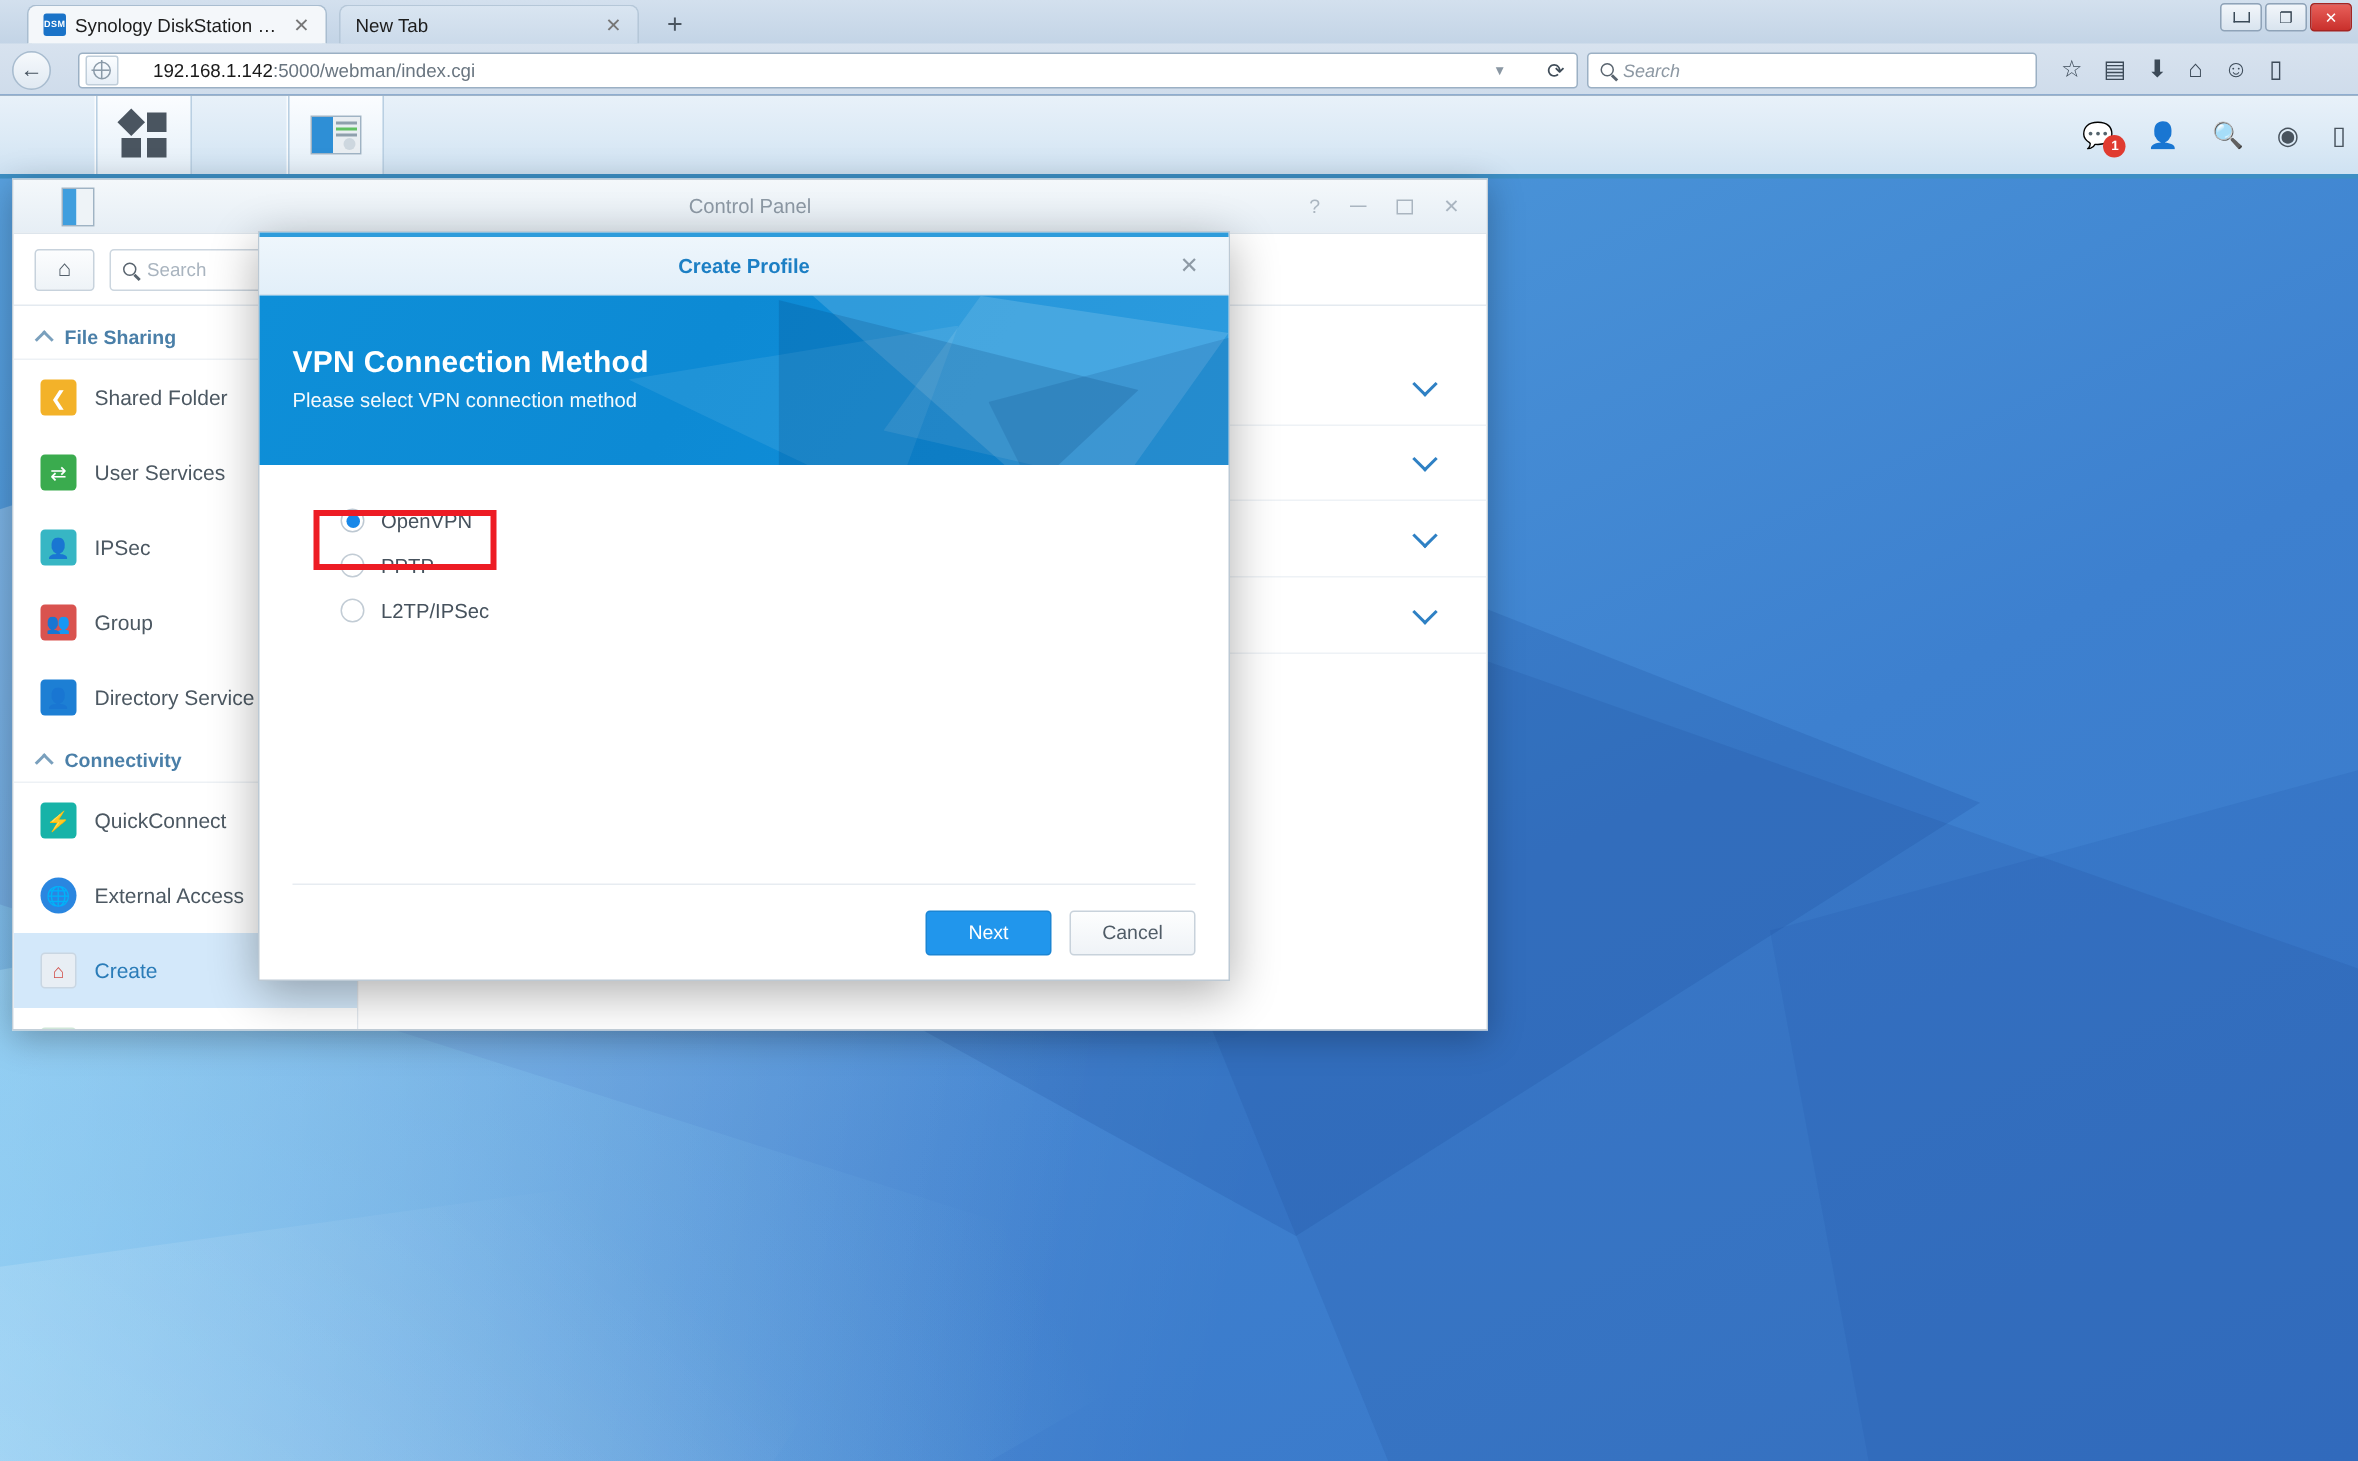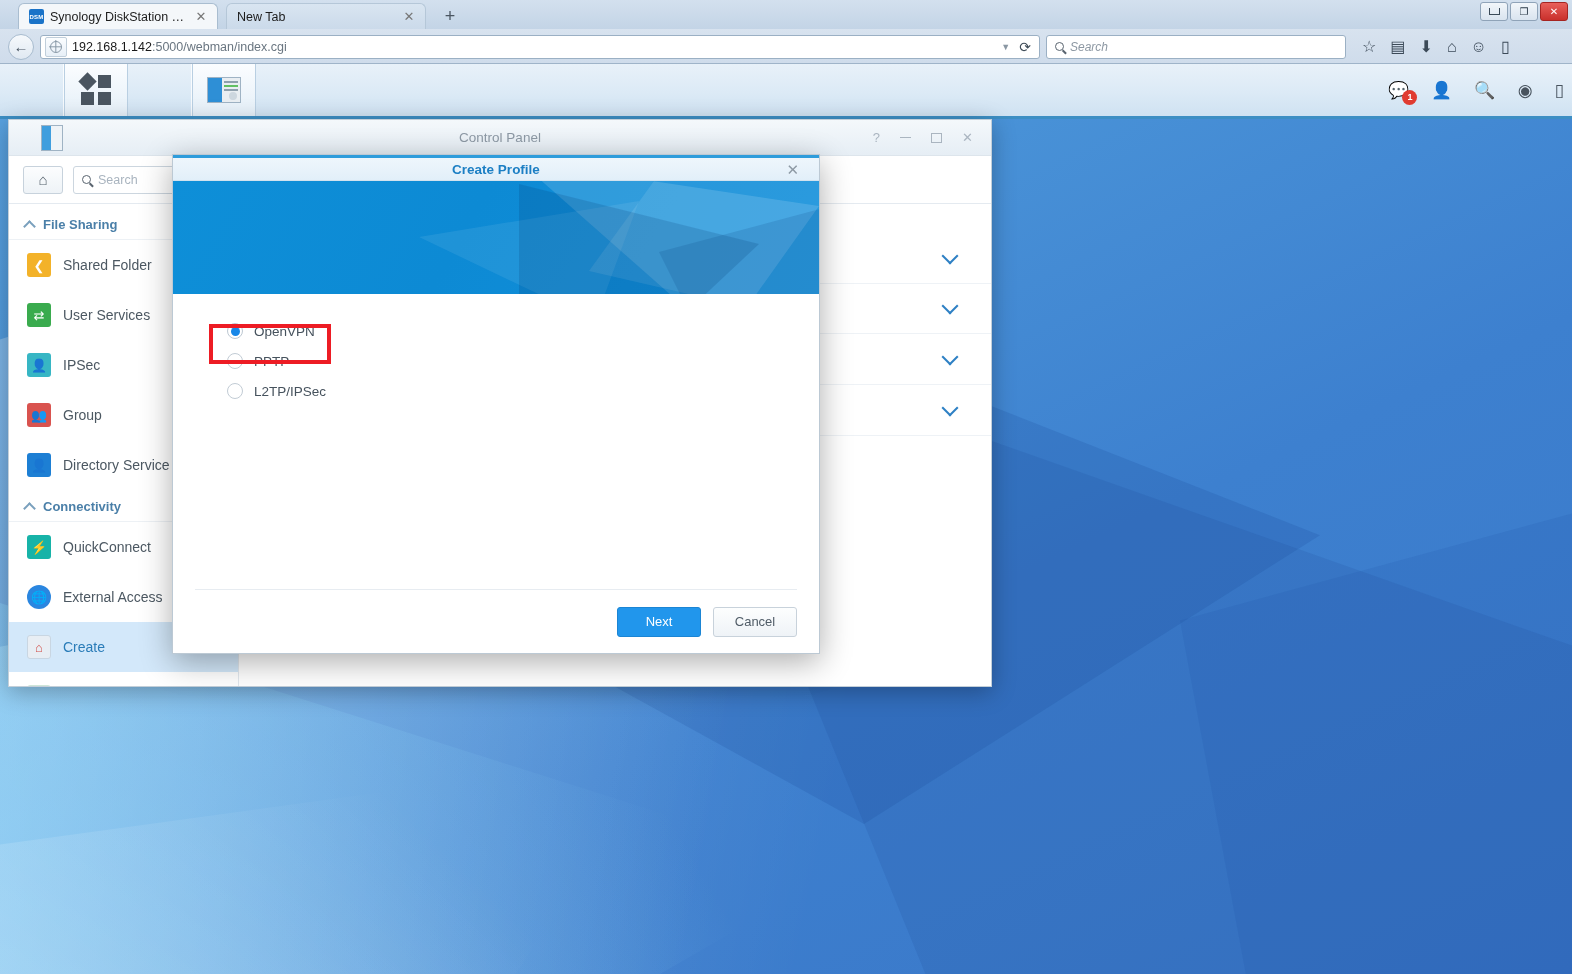--- a/index.html
+++ b/index.html
@@ -121,21 +121,21 @@
   #back-btn {
     width: 26px; height: 26px; border-radius: 13px;
     background: linear-gradient(#f6f9fc, #e0e9f2);
     border: 1px solid #a8bccf;
     display: flex; align-items: center; justify-content: center;
     color: #44515e; font-size: 15px; line-height: 1;
   }
   #urlbar {
     flex: 1; height: 24px; max-width: 1000px;
     background: #fff; border: 1px solid #9bb0c4; border-radius: 3px;
-    display: flex; align-items: center; padding: 0 4px; gap: 5px;
+    display: flex; align-items: center; padding: 0 4px; gap: 23px; margin-left: 12px;
   }
   #site-icon-box {
     width: 22px; height: 20px;
     background: linear-gradient(#fbfdff, #e7eff7);
     border: 1px solid #c0ceda; border-radius: 2px;
     display: flex; align-items: center; justify-content: center;
   }
   #globe-icon {
     width: 12px; height: 12px; border-radius: 6px;
     border: 1.6px solid #8a9aa8; position: relative;
@@ -315,21 +315,21 @@
 
   
   #dialog {
     position: absolute; left: 172px; top: 154px; width: 648px; height: 500px;
     background: #fff;
     border: 1px solid #bcc9d4;
     box-shadow: 0 8px 30px rgba(0,0,0,.32);
     z-index: 70; display: flex; flex-direction: column;
   }
   #dlg-titlebar {
-    height: 26px; position: relative;
+    height: 42px; position: relative;
     background: linear-gradient(#eef6fc, #e2eff9);
     border-top: 3px solid #2e9cdb;
     border-bottom: 1px solid #d2e2ee;
     display: flex; align-items: center; justify-content: center;
   }
   #dlg-title {
     position: absolute; left: 0; right: 0; text-align: center;
     font-size: 13.5px; font-weight: bold; color: #1c7fc4;
   }
   #dlg-close {
@@ -598,20 +598,24 @@
     <div id="dlg-title">Create Profile</div>
     <div id="dlg-close">✕</div>
   </div>
 
   <div id="dlg-banner">
     <div class="bn-poly bp1"></div>
     <div class="bn-poly bp2"></div>
     <div class="bn-poly bp4"></div>
     <div class="bn-poly bp3"></div>
     <div class="bn-poly bp5"></div>
+    <div id="bn-text">
+      <div id="bn-title">VPN Connection Method</div>
+      <div id="bn-sub">Please select VPN connection method</div>
+    </div>
   </div>
 
   <div id="dlg-content">
     <div class="radio-row">
       <span class="radio checked"></span>
       <span class="radio-label">OpenVPN</span>
     </div>
     <div class="radio-row">
       <span class="radio"></span>
       <span class="radio-label">PPTP</span>

